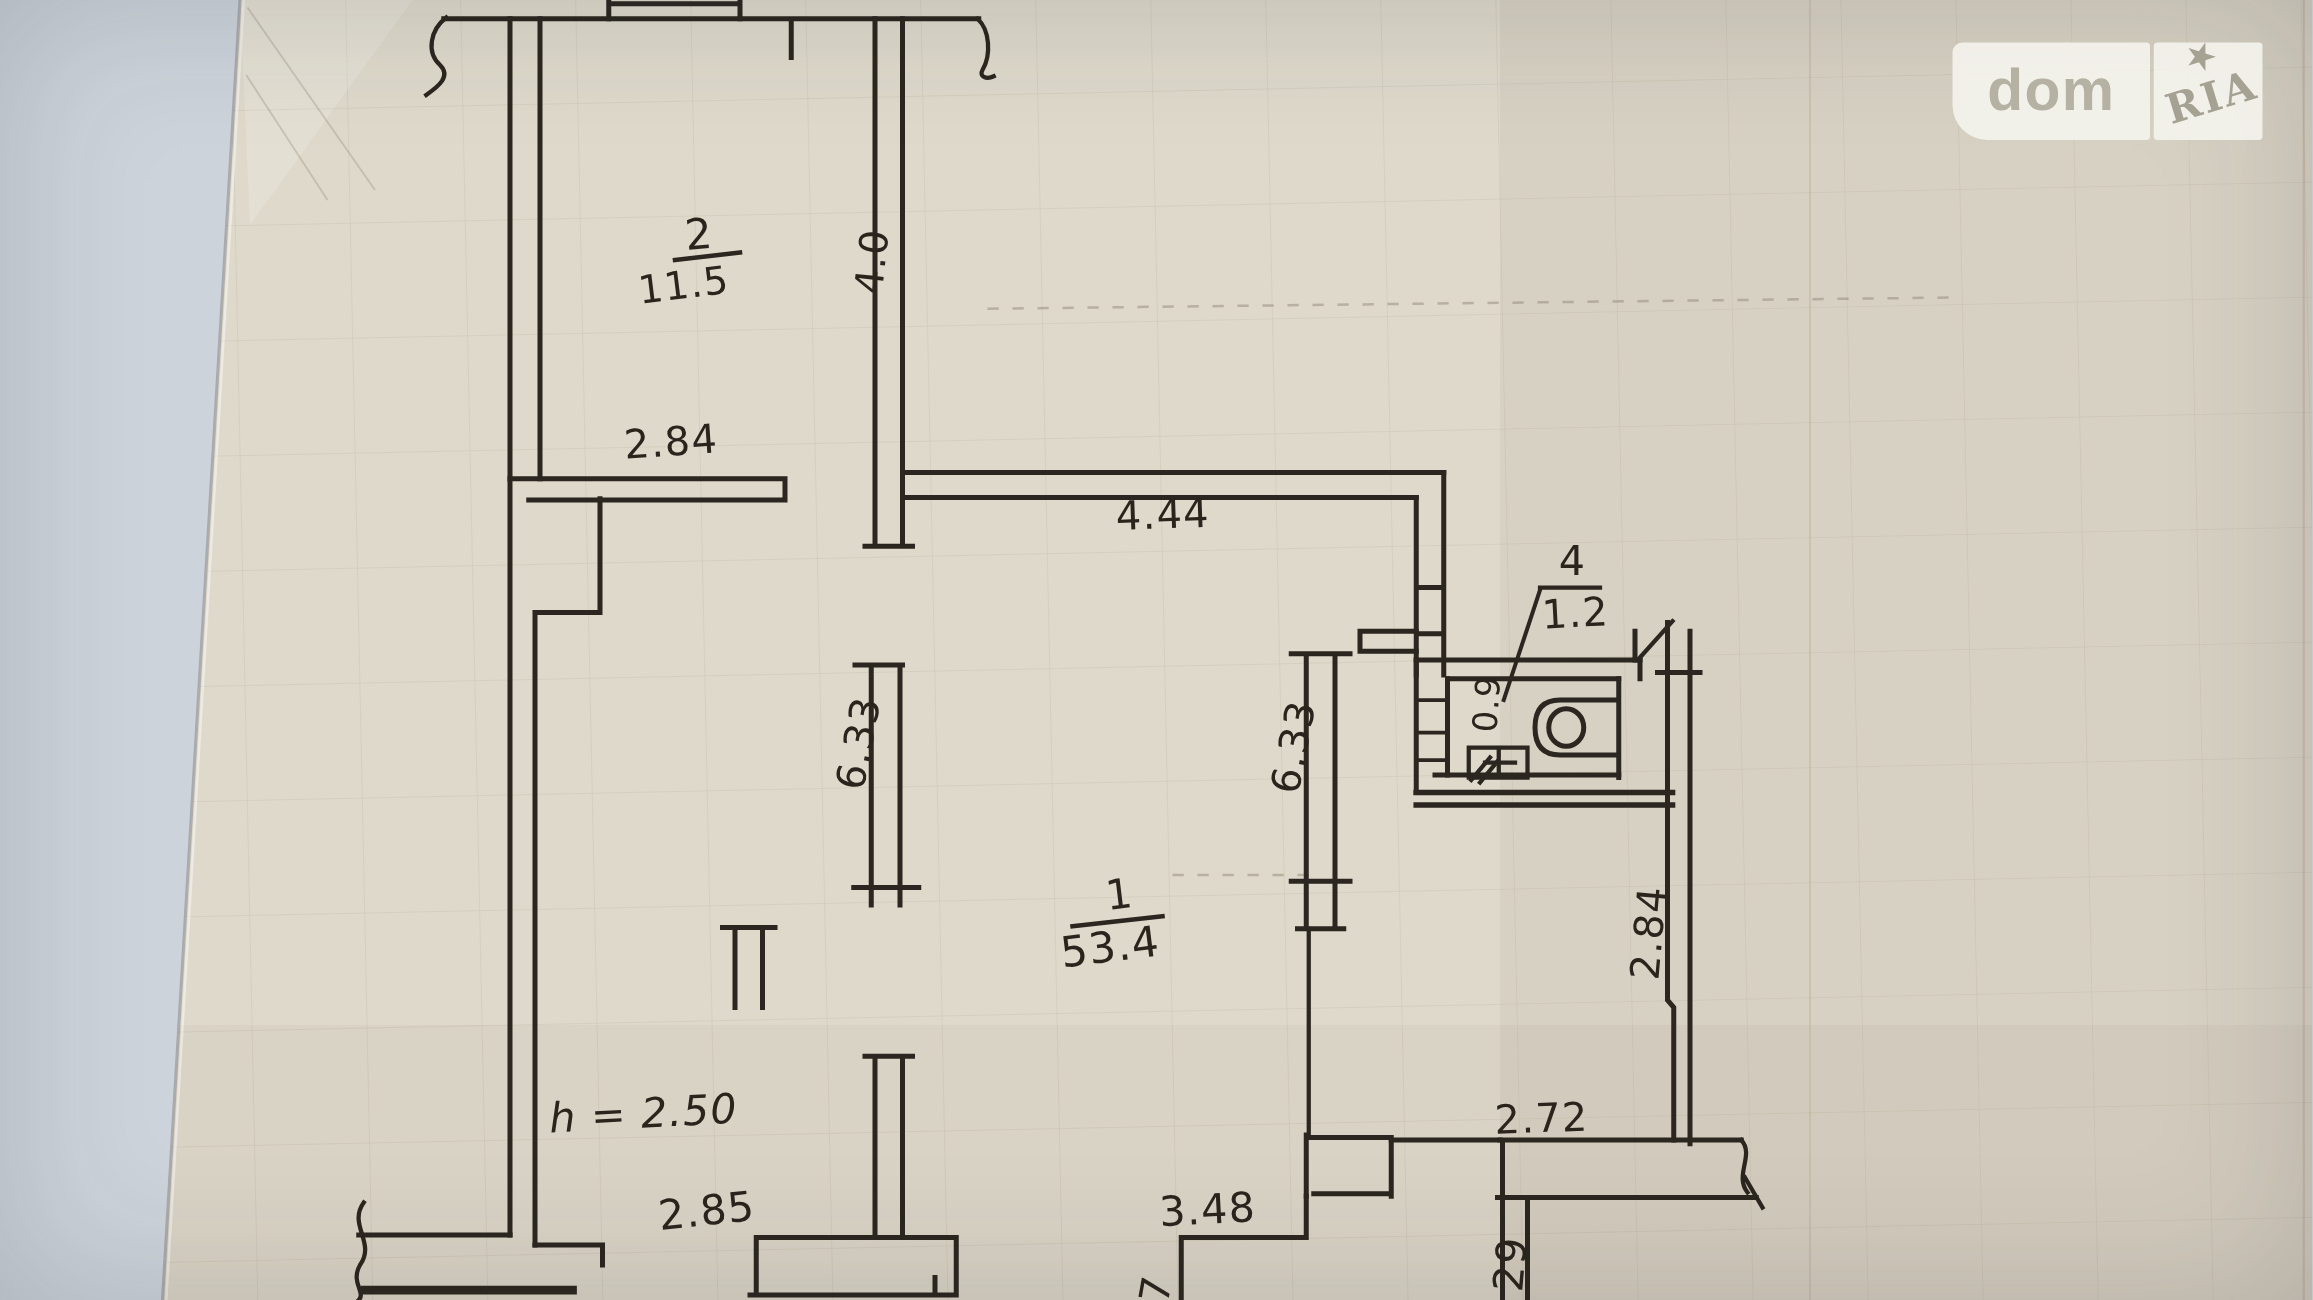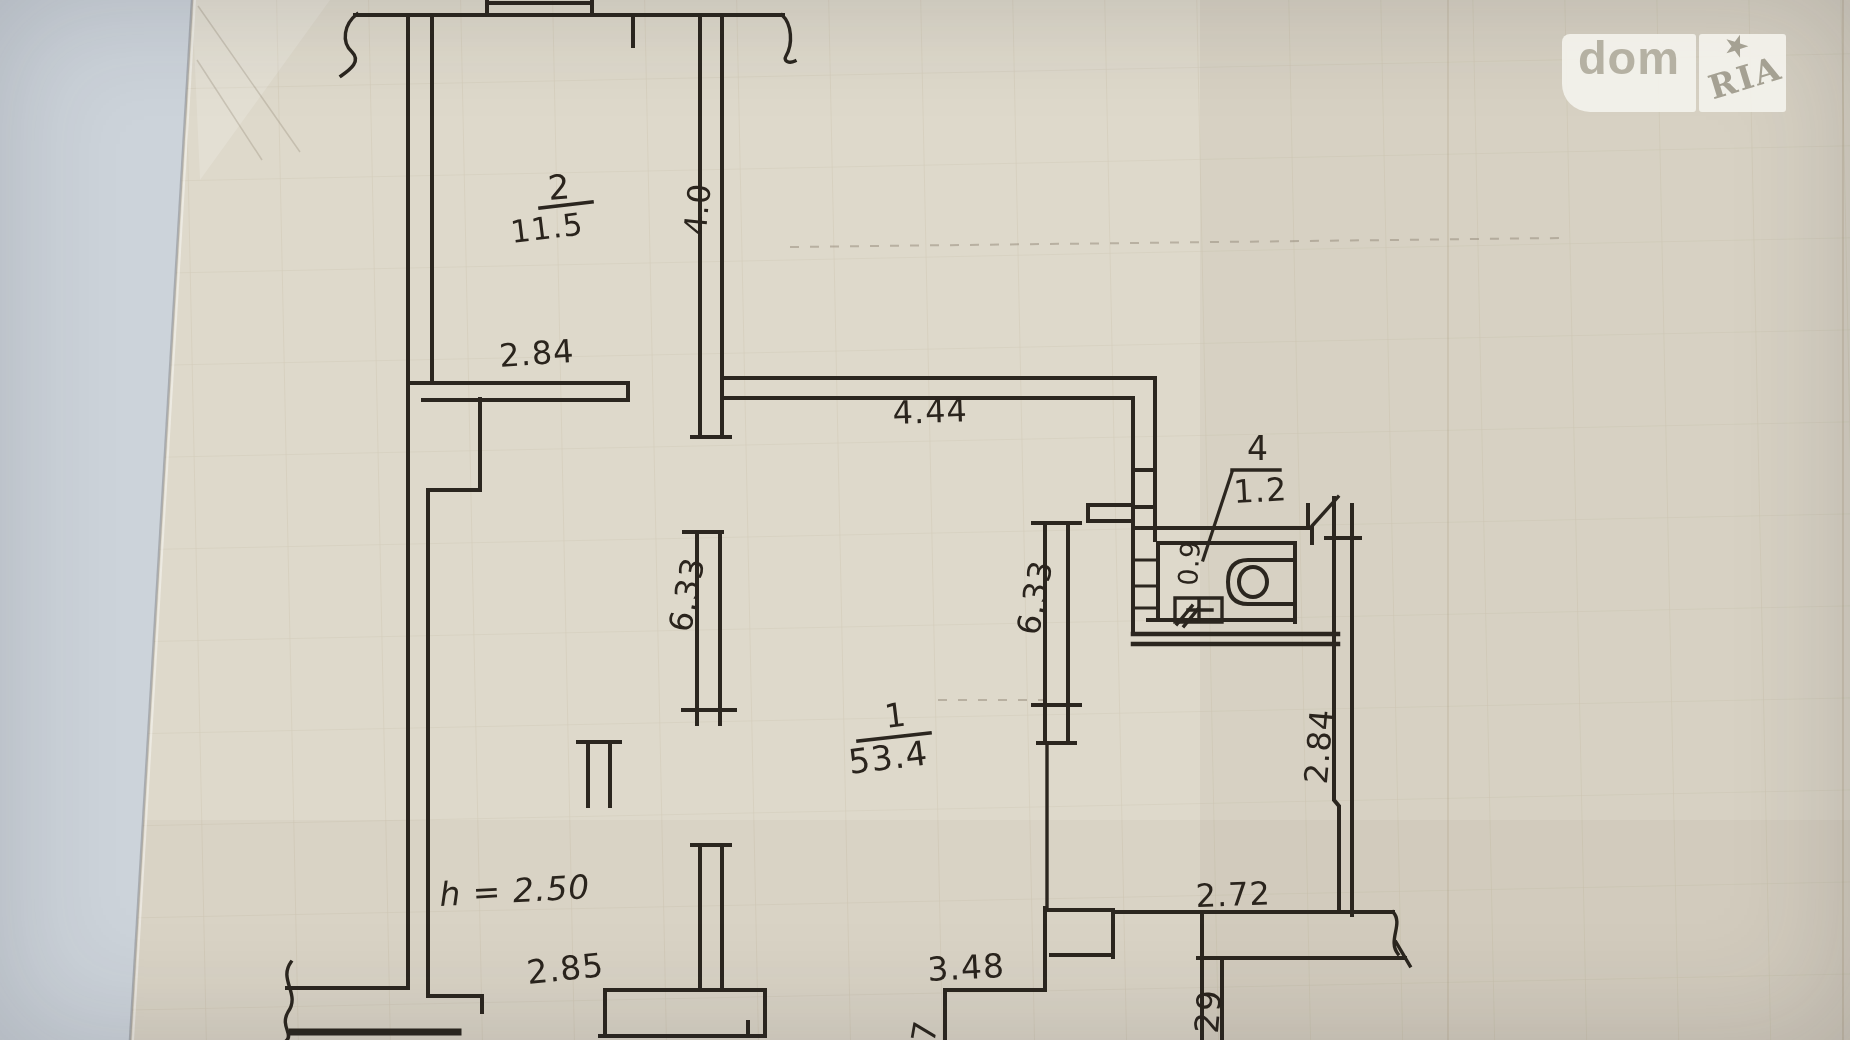--- a/index.html
+++ b/index.html
@@ -25,22 +25,22 @@
     letter-spacing:1px;
   }
   svg text.hw-it{font-style:italic;}
   
   .watermark{
     position:absolute;left:1562px;top:34px;width:248px;height:78px;
     display:flex;gap:3px;z-index:5;
   }
   .wm-box{background:rgba(243,242,236,.93);}
   .wm-left{
-    width:134px;height:78px;border-radius:8px 3px 3px 28px;
-    display:flex;align-items:flex-start;justify-content:center;
+    width:158px;height:78px;border-radius:8px 3px 3px 28px;
+    display:flex;align-items:center;justify-content:center;
   }
   .wm-left span{
     font-family:"Liberation Sans",sans-serif;font-size:47px;font-weight:600;
     color:#b5b1a3;letter-spacing:1px;line-height:1;padding-bottom:4px;
   }
   .wm-right{
     width:87px;height:78px;border-radius:3px;position:relative;overflow:hidden;
   }
   .wm-star{
     position:absolute;left:24px;top:-6px;font-size:30px;color:#a5a193;

